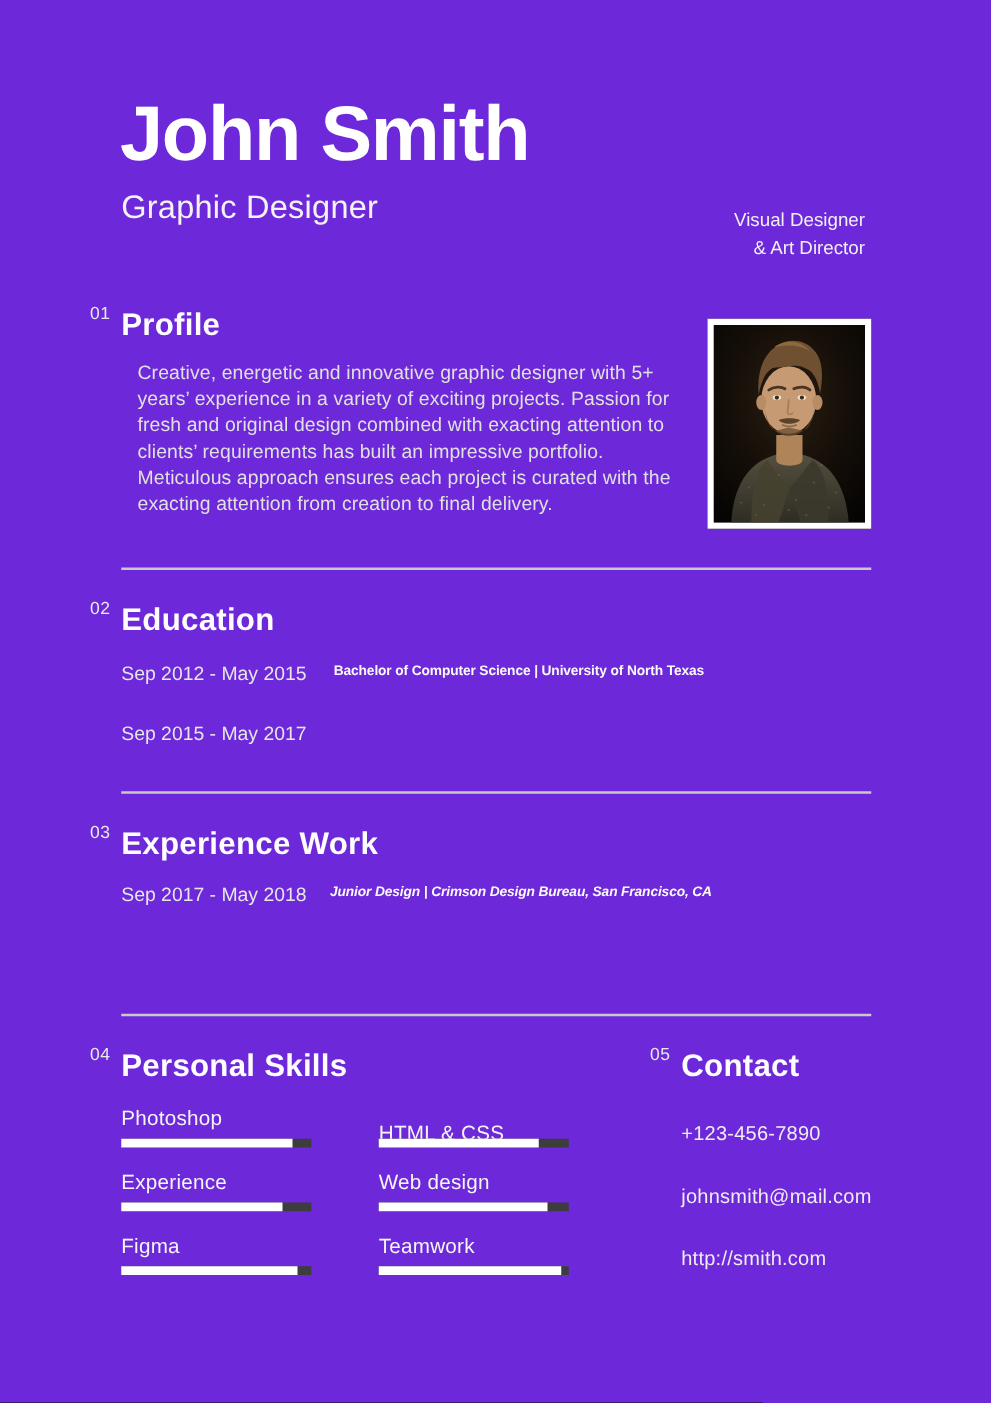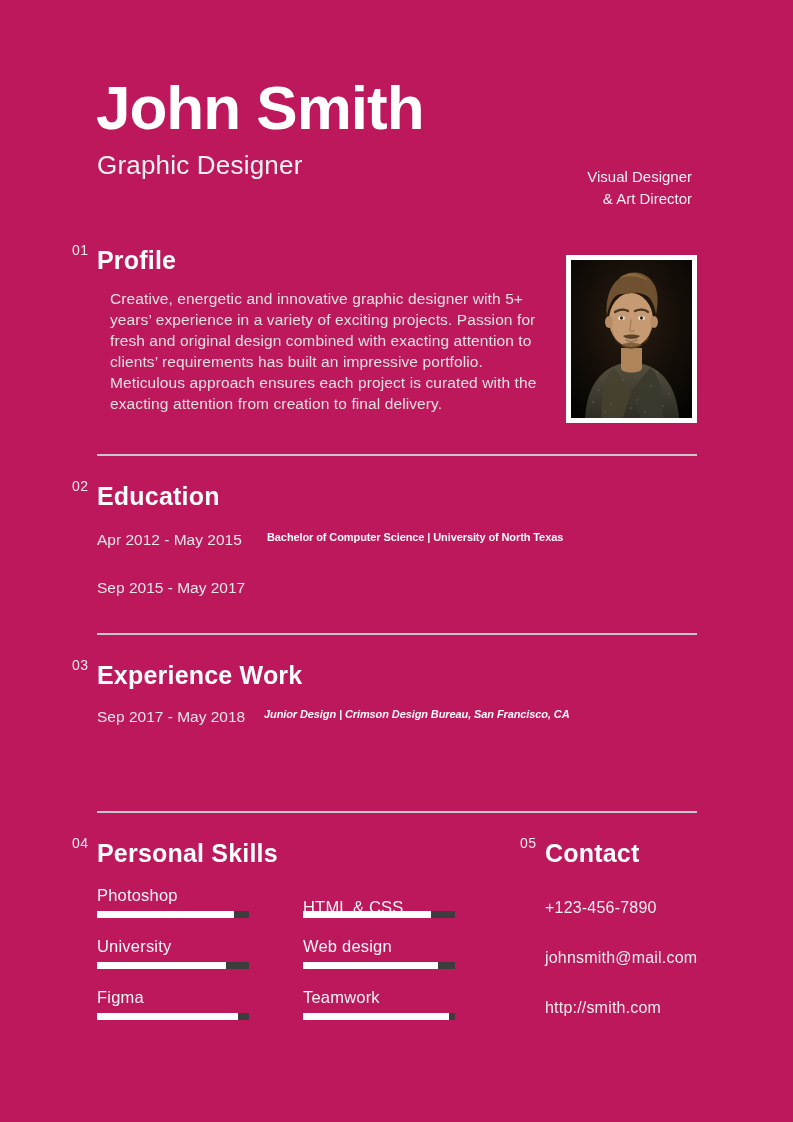--- a/index.html
+++ b/index.html
@@ -4,21 +4,21 @@
 <style>
   * { margin: 0; padding: 0; box-sizing: border-box; }
   html, body { background: #161616; }
   body { font-family: "Liberation Sans", "DejaVu Sans", sans-serif; }
 
   .page {
     position: relative;
     width: 793px;
     height: 1122px;
     margin: 0 auto;
-    background: #be185d;
+    background: #6d28d9;
     color: #ffffff;
     overflow: hidden;
   }
 
   
   .name {
     position: absolute; left: 96px; top: 76px;
     font-size: 62px; font-weight: 800; letter-spacing: -1px;
     line-height: 64px; color: #ffffff; white-space: nowrap;
   }
@@ -165,21 +165,21 @@
     </svg>
   </div>
 
   <div class="divider" style="top:454px;"></div>
 
   <div class="sec-head" style="left:97px; top:482px;">
     <span class="num">02</span>
     <span class="ttl">Education</span>
   </div>
   <div class="t-row" style="top:531px;">
-    <span class="dates">Apr 2012 - May 2015</span>
+    <span class="dates">Sep 2012 - May 2015</span>
     <span class="detail">Bachelor of Computer Science | University of North Texas</span>
   </div>
   <div class="t-row" style="top:579px;">
     <span class="dates">Sep 2015 - May 2017</span>
   </div>
 
   <div class="divider" style="top:633px;"></div>
 
   <div class="sec-head" style="left:97px; top:661px;">
     <span class="num">03</span>
@@ -195,21 +195,21 @@
   <div class="sec-head" style="left:97px; top:839px;">
     <span class="num">04</span>
     <span class="ttl">Personal Skills</span>
   </div>
 
   <div class="skill-label" style="left:97px; top:886px;">Photoshop</div>
   <div class="skill-bar" style="left:97px; top:911px;">
       <span class="fill" style="width: 90%;"></span>
     </div>
 
-  <div class="skill-label" style="left:97px; top:937px;">University</div>
+  <div class="skill-label" style="left:97px; top:937px;">Experience</div>
   <div class="skill-bar" style="left:97px; top:962px;">
       <span class="fill" style="width: 85%;"></span>
     </div>
 
   <div class="skill-label" style="left:97px; top:988px;">Figma</div>
   <div class="skill-bar" style="left:97px; top:1013px;">
       <span class="fill" style="width: 93%;"></span>
     </div>
 
   <div class="skill-label" style="left:303px; top:898px;">HTML &amp; CSS</div>

